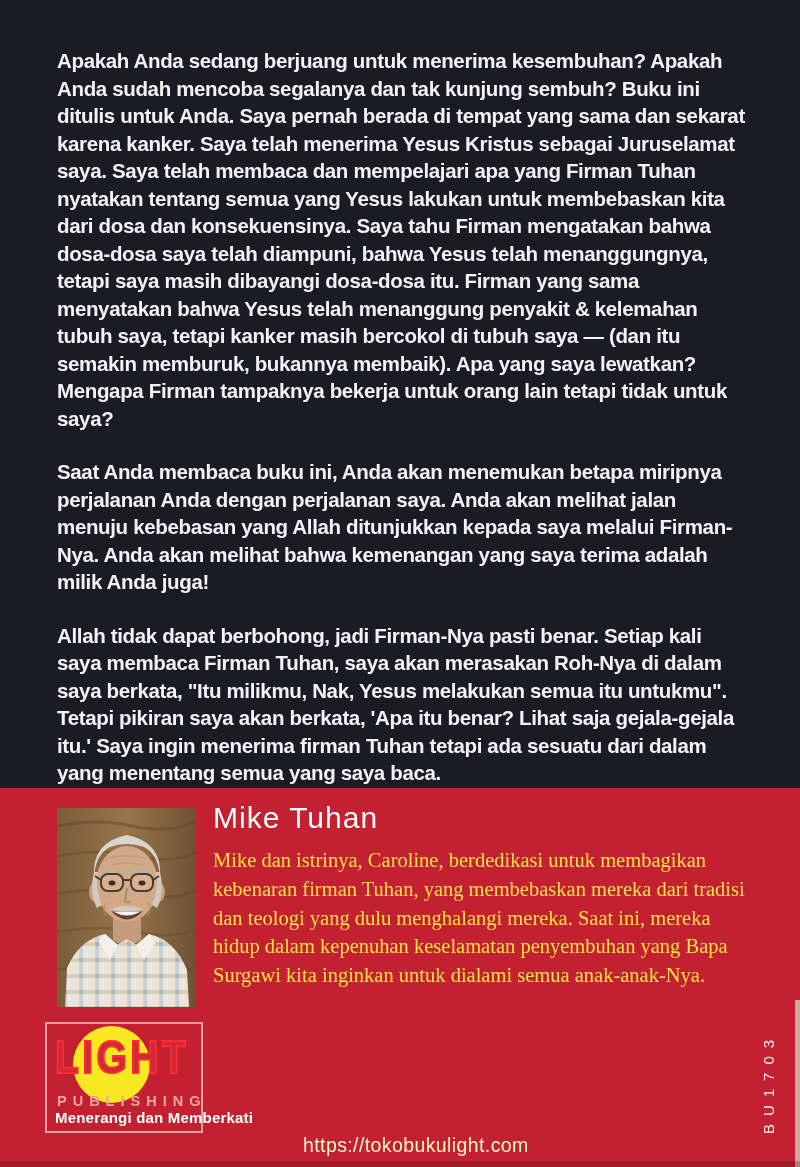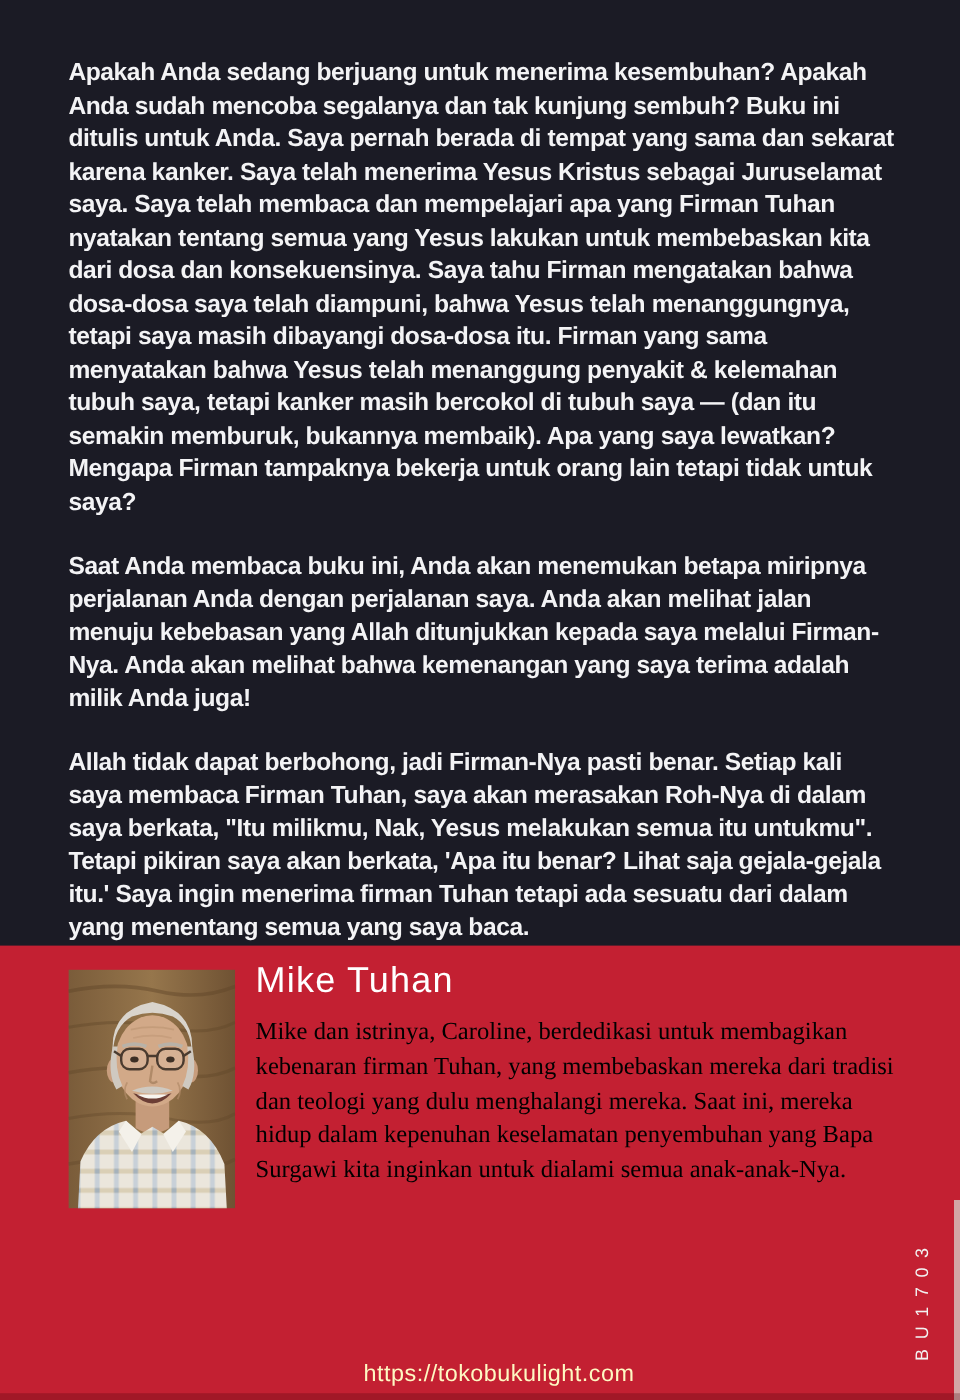--- a/index.html
+++ b/index.html
@@ -21,21 +21,21 @@
   .author-photo {
     position:absolute; left:57px; top:20px; width:139px; height:199px;
     display:block;
   }
   .author-name {
     position:absolute; left:213px; top:13px;
     color:#ffffff; font-size:30px; font-weight:400; letter-spacing:1px;
   }
   .author-bio {
     position:absolute; left:213px; top:58px; width:548px;
-    color:#000000; font-family:"Liberation Serif", serif;
+    color:#fde047; font-family:"Liberation Serif", serif;
     font-size:20.5px; line-height:28.8px;
   }
   .logo-box {
     position:absolute; left:45px; top:234px; width:158px; height:111px;
     border:2px solid #e9a0a0; box-sizing:border-box;
   }
   .logo-circle {
     position:absolute; left:26px; top:2px; width:77px; height:77px;
     border-radius:50%; background:#f7e822;
   }
@@ -135,20 +135,26 @@
       <path d="M49,94 Q45,101 49,108" stroke="#b08a68" stroke-width="1.5" fill="none" opacity="0.7"></path>
       <path d="M91,94 Q95,101 91,108" stroke="#b08a68" stroke-width="1.5" fill="none" opacity="0.7"></path>
       <path d="M53,101 Q70,94 87,101 Q70,106 53,101 Z" fill="#cfc9c0"></path>
       <path d="M54,103 Q70,120 86,103 Q70,108 54,103 Z" fill="#6b3e35"></path>
       <path d="M57,104 L83,104 Q70,111 57,104 Z" fill="#f7f4ee"></path>
     </svg>
 
     <div class="author-name">Mike Tuhan</div>
     <div class="author-bio">Mike dan istrinya, Caroline, berdedikasi untuk membagikan kebenaran firman Tuhan, yang membebaskan mereka dari tradisi dan teologi yang dulu menghalangi mereka. Saat ini, mereka hidup dalam kepenuhan keselamatan penyembuhan yang Bapa Surgawi kita inginkan untuk dialami semua anak-anak-Nya.</div>
 
+    <div class="logo-box">
+      <div class="logo-circle"></div>
+      <div class="logo-name">LIGHT</div>
+      <div class="logo-type">PUBLISHING</div>
+      <div class="logo-tagline">Menerangi dan Memberkati</div>
+    </div>
 
     <div class="website">https://tokobukulight.com</div>
     <div class="product-code">BU1703</div>
 
     <div class="page-edge"></div>
     <div class="bottom-shade"></div>
   </div>
 
 </div>
 

